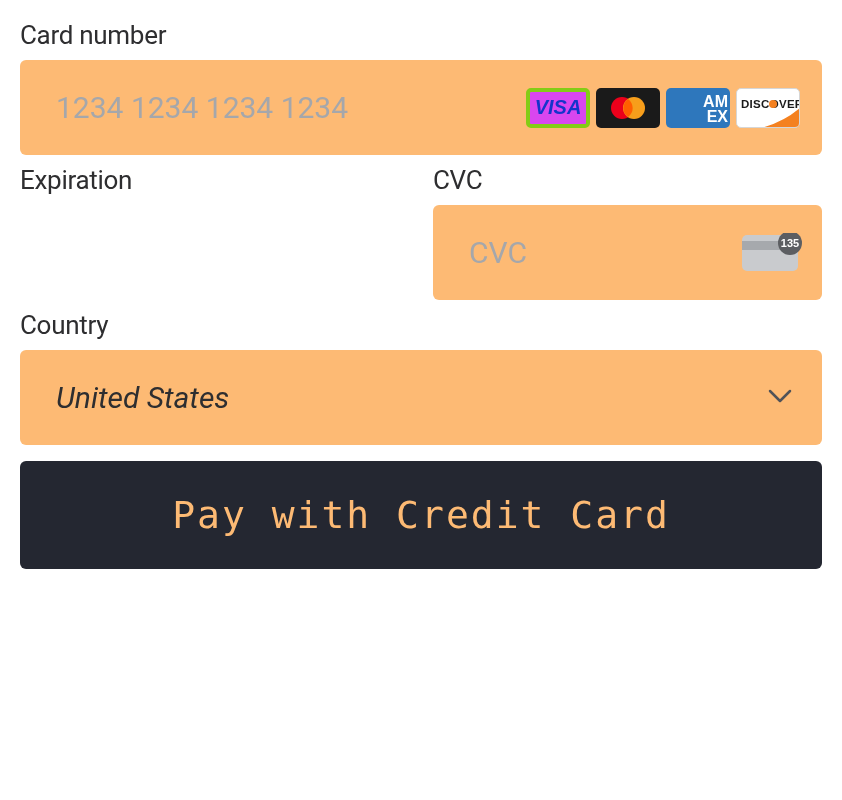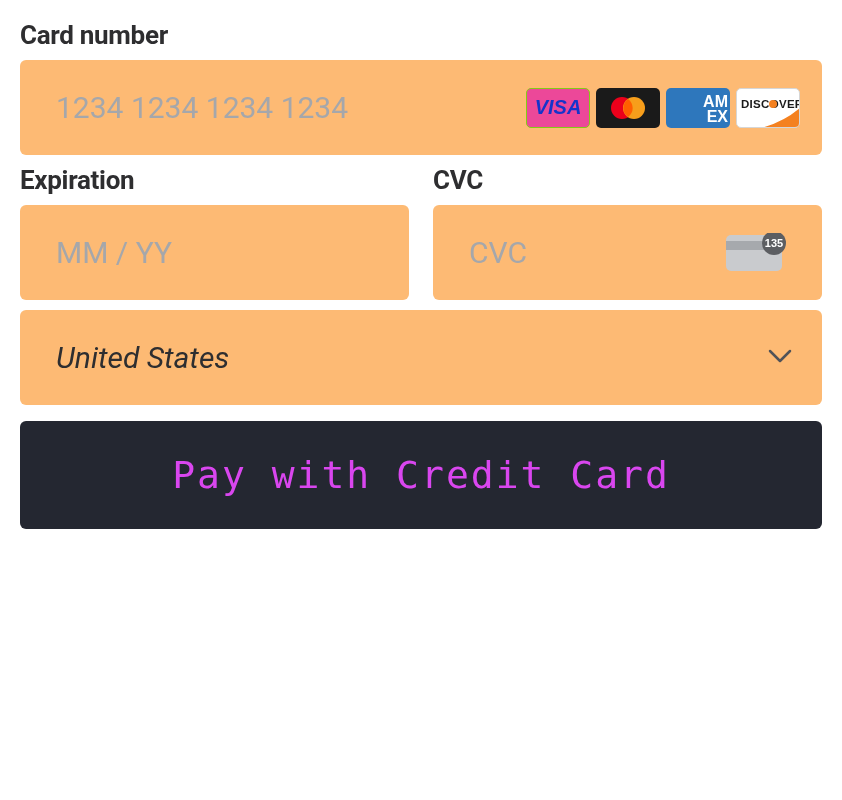--- a/index.html
+++ b/index.html
@@ -8,21 +8,21 @@
       background: #fff;
       width: 842px;
       padding: 20px;
     }
     .form { display: flex; flex-direction: column; gap: 10px; }
     .row { display: flex; gap: 24px; }
     .field { display: flex; flex-direction: column; gap: 10px; flex: 1; }
     .label {
       font-size: 26px;
       color: #2e2e30;
-      font-weight: 700;
+      font-weight: 400;
       letter-spacing: -0.3px;
     }
     .input-wrap {
       position: relative;
       display: flex;
       align-items: center;
     }
     .input, .select {
       width: 100%;
       background: #fdba74;
@@ -55,42 +55,42 @@
     }
     .card-icon {
       width: 64px;
       height: 40px;
       border-radius: 5px;
       display: flex;
       align-items: center;
       justify-content: center;
     }
     .visa {
-      background: #ec4899;
-      border: 1px solid #84cc16;
+      background: #d946ef;
+      border: 4px solid #84cc16;
       align-items: center;
     }
     .mastercard { background: #1a1a1a; }
     .amex { background: #2e77bc; }
     .discover {
       background: #fff;
       border: 1px solid #d6d6d6;
       position: relative;
       overflow: hidden;
     }
     .cvc-hint {
       position: absolute;
-      right: 36px;
+      right: 20px;
       display: flex;
       align-items: center;
       pointer-events: none;
     }
     .pay-button {
       background: #242731;
-      color: #d946ef;
+      color: #fdba74;
       border: none;
       border-radius: 6px;
       padding: 32px 0;
       font-size: 38px;
       font-family: "SFMono-Regular", ui-monospace, Menlo, Consolas, monospace;
       letter-spacing: 2px;
       cursor: pointer;
       width: 100%;
       margin-top: 6px;
     }
@@ -137,41 +137,39 @@
             <path d="M20 40 L64 40 L64 18 Q 46 34 20 40 Z" fill="#f48120"></path>
           </svg>
         </div>
       </div>
     </div>
   </div>
 
   <div class="row">
     <div class="field">
       <label class="label">Expiration</label>
-      <div class="input-wrap">
-        <input type="text" class="input" placeholder="MM / YY" style="">
-      </div>
     </div>
     <div class="field">
       <label class="label">CVC</label>
       <div class="input-wrap">
         <input type="text" class="input" placeholder="CVC" style="">
         <div class="cvc-hint">
           <svg width="60" height="40" viewBox="0 0 60 40">
             <rect x="0" y="2" width="56" height="36" rx="5" fill="#c9cbce"></rect>
             <rect x="0" y="8" width="56" height="9" fill="#a6a9ad"></rect>
             <circle cx="48" cy="10" r="12" fill="#5c5e62"></circle>
             <text x="48" y="14" text-anchor="middle" font-family="Arial" font-size="11" font-weight="700" fill="#fff">135</text>
           </svg>
         </div>
       </div>
     </div>
   </div>
 
   <div class="field">
+    <label class="label">Country</label>
     <div class="input-wrap">
       <select class="select">
         <option>United States</option>
       </select>
       <span class="chevron">
         <svg width="24" height="14" viewBox="0 0 24 14">
           <path d="M2 2 L12 12 L22 2" stroke="#505258" stroke-width="2.5" fill="none" stroke-linecap="round" stroke-linejoin="round"></path>
         </svg>
       </span>
     </div>

